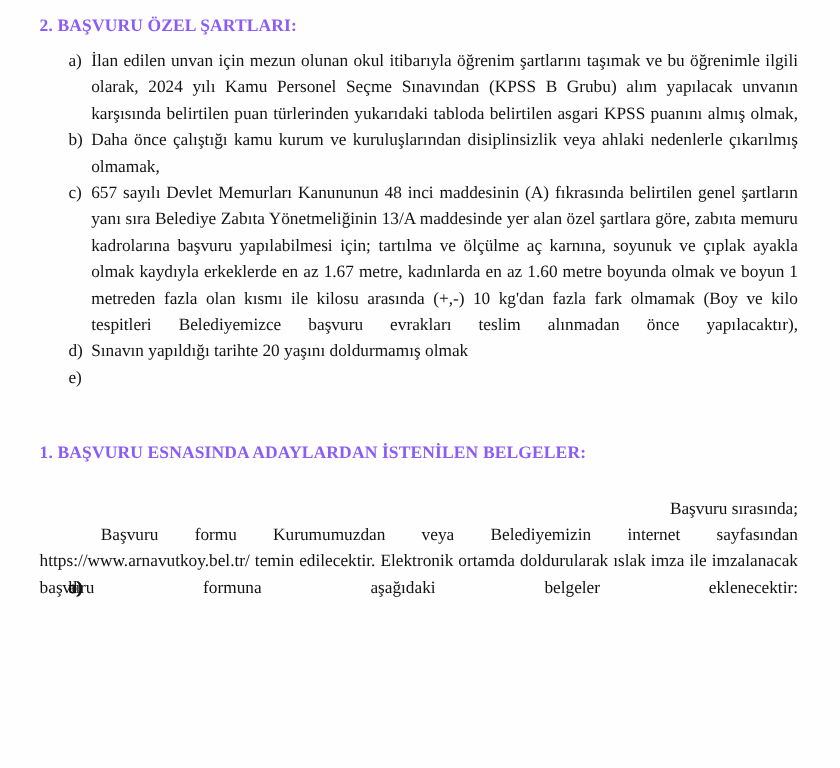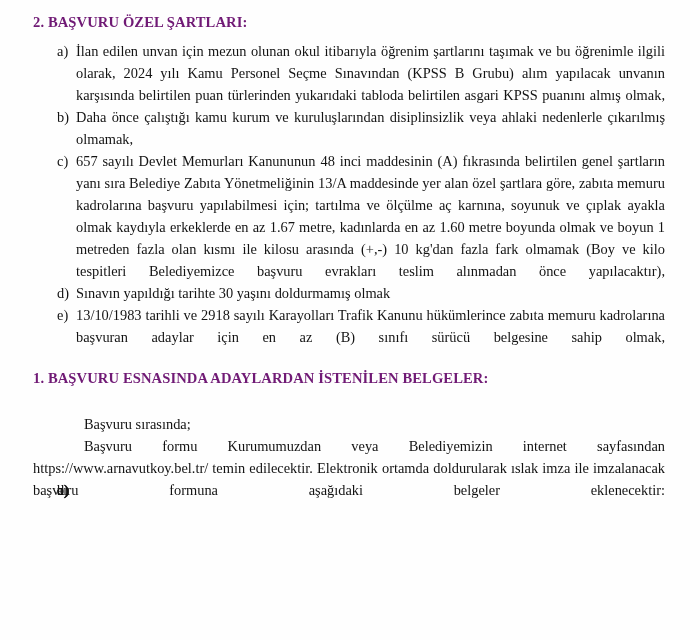--- a/index.html
+++ b/index.html
@@ -23,21 +23,21 @@
     padding: 0;
     background: #fefefe;
   }
   .sec-heading {
     font-size: 14.6px;
     font-weight: bold;
     letter-spacing: 0.1px;
     margin: 0;
     padding: 0;
     line-height: 20px;
-    color: #701a75;
+    color: #8b5cf6;
   }
   #sec2-heading {
     position: absolute;
     left: 33px;
     top: 12px;
   }
   #sec3-heading {
     position: absolute;
     left: 33px;
     top: 368px;
@@ -87,21 +87,21 @@
     font-size: 14.4px;
     line-height: 22px;
   }
   .para-indent {
     text-indent: 51px;
     text-align: justify;
     text-justify: inter-word;
     margin: 0;
   }
   .nojustify {
-    text-align: left;
+    text-align: right;
   }
   
   .justify-all {
     text-align: justify;
     text-align-last: justify;
   }
 </style>
 </head>
 <body>
 
@@ -121,26 +121,25 @@
       <span>Daha önce çalıştığı kamu kurum ve kuruluşlarından disiplinsizlik veya ahlaki nedenlerle çıkarılmış olmamak,</span>
     </div>
 
     <div class="list-item justify-all">
       <span class="marker">c)</span>
       <span>657 sayılı Devlet Memurları Kanununun 48 inci maddesinin (A) fıkrasında belirtilen genel şartların yanı sıra Belediye Zabıta Yönetmeliğinin 13/A maddesinde yer alan özel şartlara göre, zabıta memuru kadrolarına başvuru yapılabilmesi için; tartılma ve ölçülme aç karnına, soyunuk ve çıplak ayakla olmak kaydıyla erkeklerde en az 1.67 metre, kadınlarda en az 1.60 metre boyunda olmak ve boyun 1 metreden fazla olan kısmı ile kilosu arasında (+,-) 10 kg'dan fazla fark olmamak (Boy ve kilo tespitleri Belediyemizce başvuru evrakları teslim alınmadan önce yapılacaktır),</span>
     </div>
 
     <div class="list-item">
       <span class="marker">d)</span>
-      <span>Sınavın yapıldığı tarihte 30 yaşını doldurmamış olmak</span>
+      <span>Sınavın yapıldığı tarihte 20 yaşını doldurmamış olmak</span>
     </div>
 
     <div class="list-item justify-all">
       <span class="marker">e)</span>
-      <span>13/10/1983 tarihli ve 2918 sayılı Karayolları Trafik Kanunu hükümlerince zabıta memuru kadrolarına başvuran adaylar için en az (B) sınıfı sürücü belgesine sahip olmak,</span>
     </div>
 
   </div>
 
   <h2 class="sec-heading" id="sec3-heading">1. BAŞVURU ESNASINDA ADAYLARDAN İSTENİLEN BELGELER:</h2>
 
   <div class="para-block">
     <p class="para-indent nojustify">Başvuru sırasında;</p>
     <p class="para-indent justify-all">Başvuru formu Kurumumuzdan veya Belediyemizin internet sayfasından https://www.arnavutkoy.bel.tr/ temin edilecektir. Elektronik ortamda doldurularak ıslak imza ile imzalanacak başvuru formuna aşağıdaki belgeler eklenecektir:</p>
   </div>

